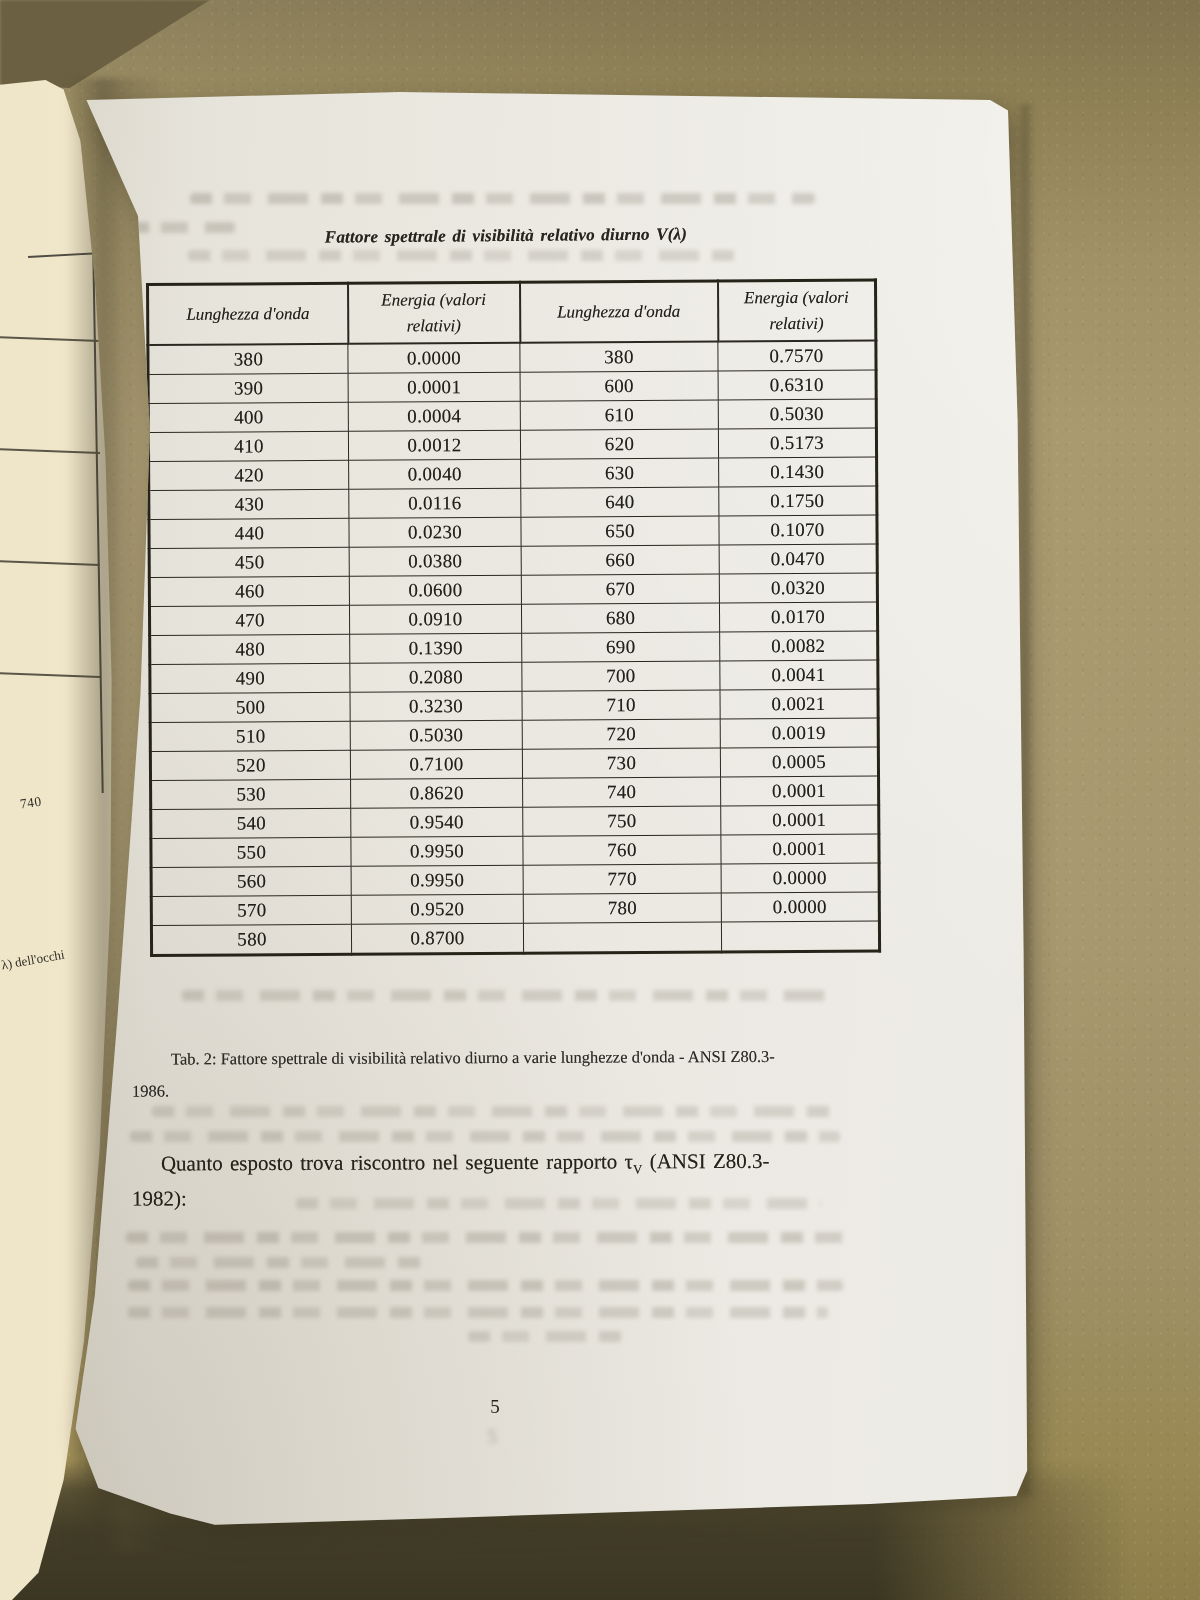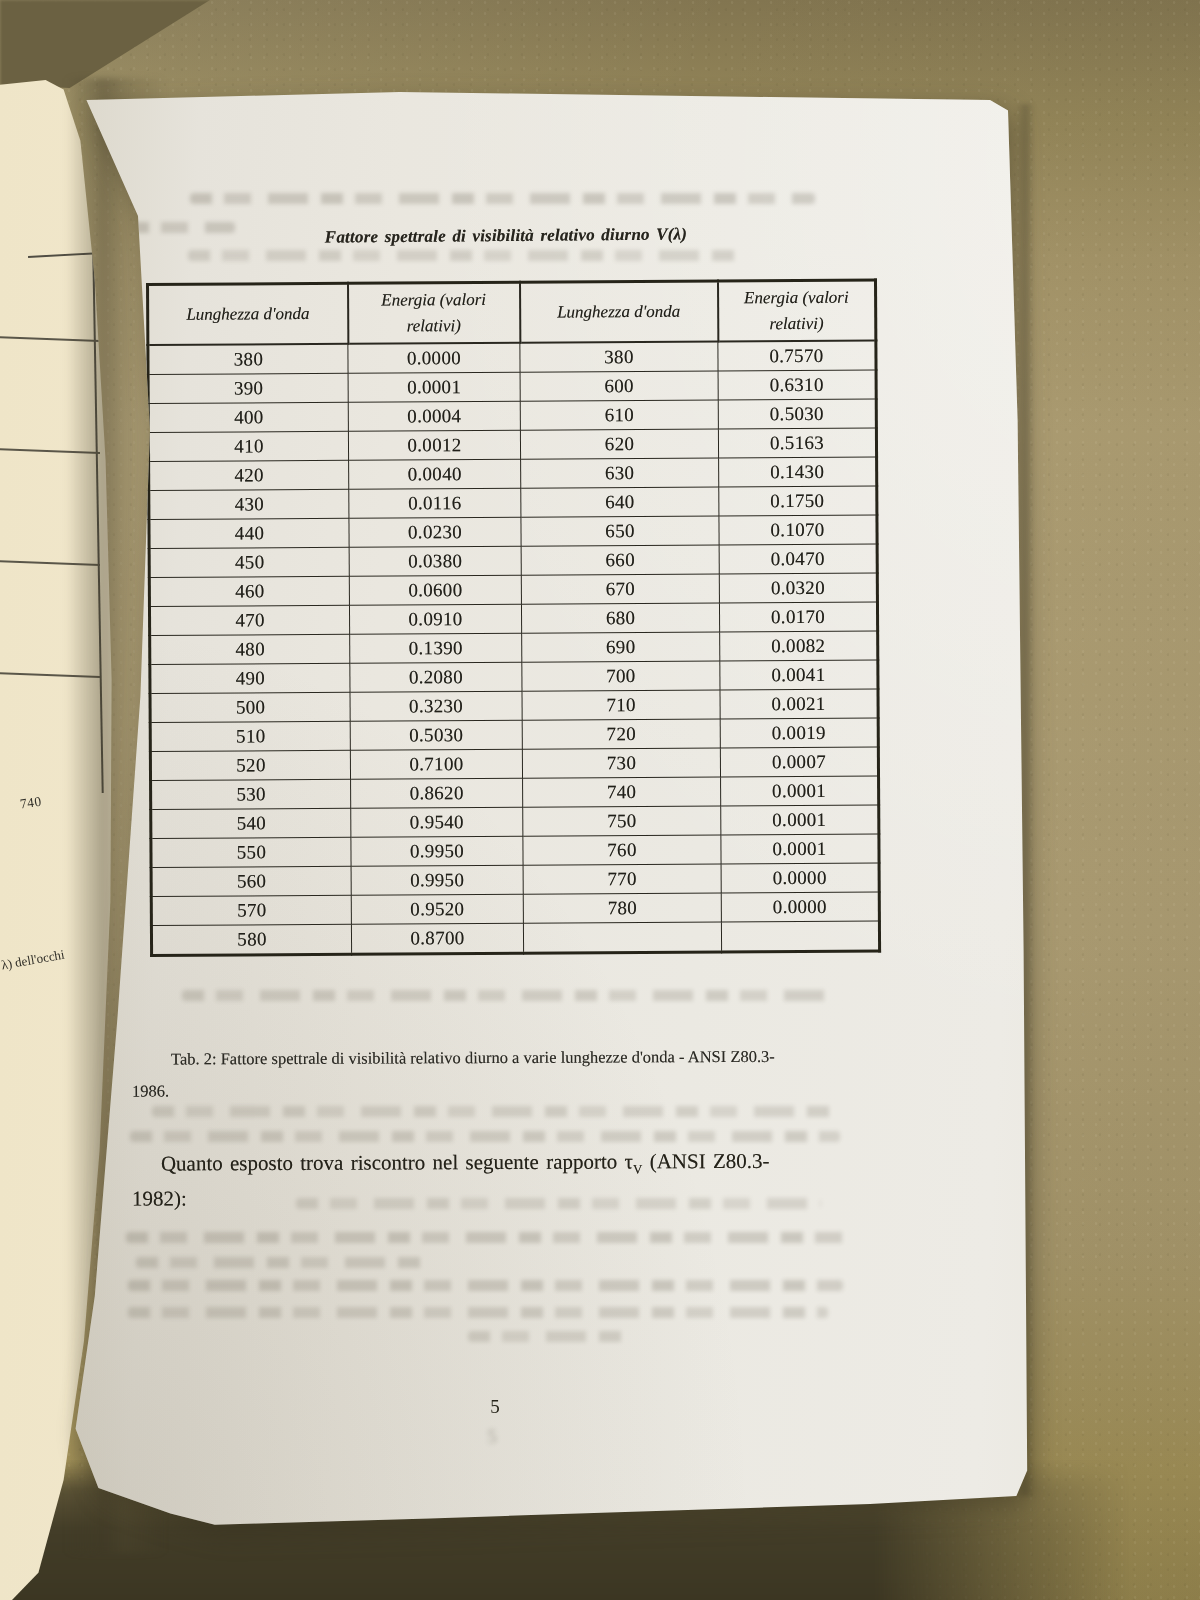--- a/index.html
+++ b/index.html
@@ -192,21 +192,21 @@
             <tr>
               <td>400</td>
               <td>0.0004</td>
               <td>610</td>
               <td>0.5030</td>
             </tr>
             <tr>
               <td>410</td>
               <td>0.0012</td>
               <td>620</td>
-              <td>0.5163</td>
+              <td>0.5173</td>
             </tr>
             <tr>
               <td>420</td>
               <td>0.0040</td>
               <td>630</td>
               <td>0.1430</td>
             </tr>
             <tr>
               <td>430</td>
               <td>0.0116</td>
@@ -258,21 +258,21 @@
             <tr>
               <td>510</td>
               <td>0.5030</td>
               <td>720</td>
               <td>0.0019</td>
             </tr>
             <tr>
               <td>520</td>
               <td>0.7100</td>
               <td>730</td>
-              <td>0.0007</td>
+              <td>0.0005</td>
             </tr>
             <tr>
               <td>530</td>
               <td>0.8620</td>
               <td>740</td>
               <td>0.0001</td>
             </tr>
             <tr>
               <td>540</td>
               <td>0.9540</td>

